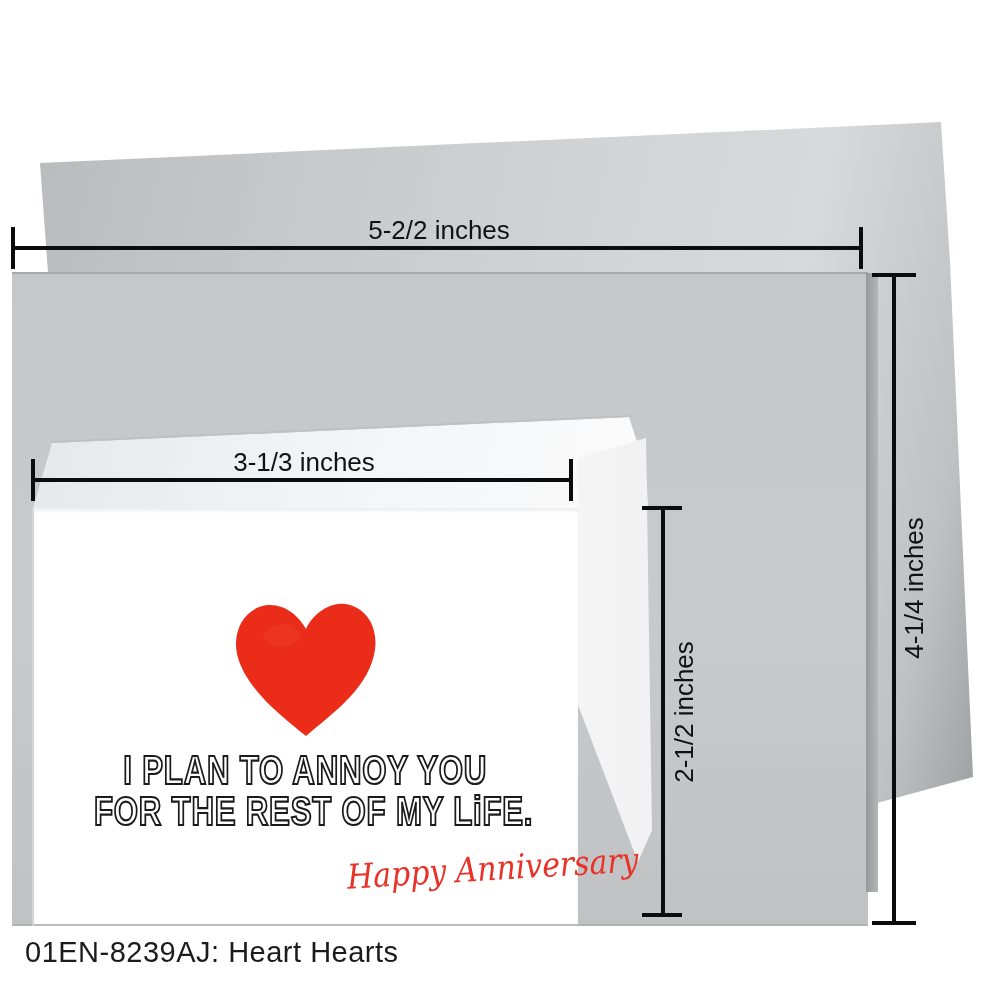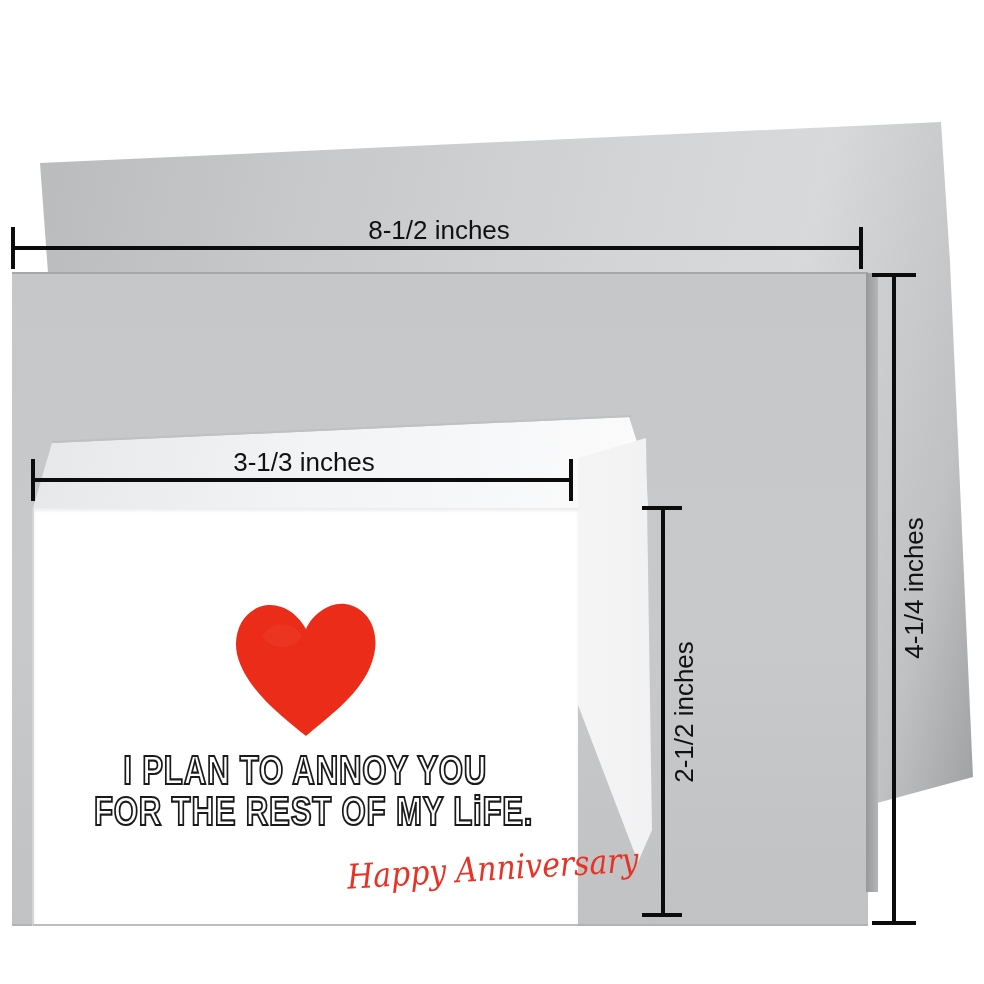--- a/index.html
+++ b/index.html
@@ -121,31 +121,32 @@
   <div class="card-line card-line2">
     <span>FOR THE REST OF MY LiFE.</span>
   </div>
   <div class="signature">
     <span>Happy Anniversary</span>
   </div>
 
   <div class="dim" style="left:13px; top:246px; width:850px; height:4px;"></div>
   <div class="dim" style="left:11px; top:227px; width:4px; height:42px;"></div>
   <div class="dim" style="left:859px; top:227px; width:4px; height:42px;"></div>
-  <div class="dim-label" style="left:289px; top:216px; width:300px;">8-1/2 inches</div>
+  <div class="dim-label" style="left:289px; top:216px; width:300px;">5-2/2 inches</div>
 
   <div class="dim" style="left:33px; top:478px; width:540px; height:4px;"></div>
   <div class="dim" style="left:31px; top:459px; width:4px; height:42px;"></div>
   <div class="dim" style="left:569px; top:459px; width:4px; height:42px;"></div>
   <div class="dim-label" style="left:154px; top:448px; width:300px;">3-1/3 inches</div>
 
   <div class="dim" style="left:661px; top:508px; width:4px; height:409px;"></div>
   <div class="dim" style="left:642px; top:506px; width:40px; height:4px;"></div>
   <div class="dim" style="left:642px; top:913px; width:40px; height:4px;"></div>
   <div class="dim-label rot" style="left:684px; top:712px;">2-1/2 inches</div>
 
   <div class="dim" style="left:892px; top:275px; width:4px; height:650px;"></div>
   <div class="dim" style="left:872px; top:273px; width:44px; height:4px;"></div>
   <div class="dim" style="left:872px; top:921px; width:44px; height:4px;"></div>
   <div class="dim-label rot" style="left:914px; top:588px;">4-1/4 inches</div>
 
+  <div class="caption">01EN-8239AJ: Heart Hearts</div>
 
 </div>
 
 </body></html>

